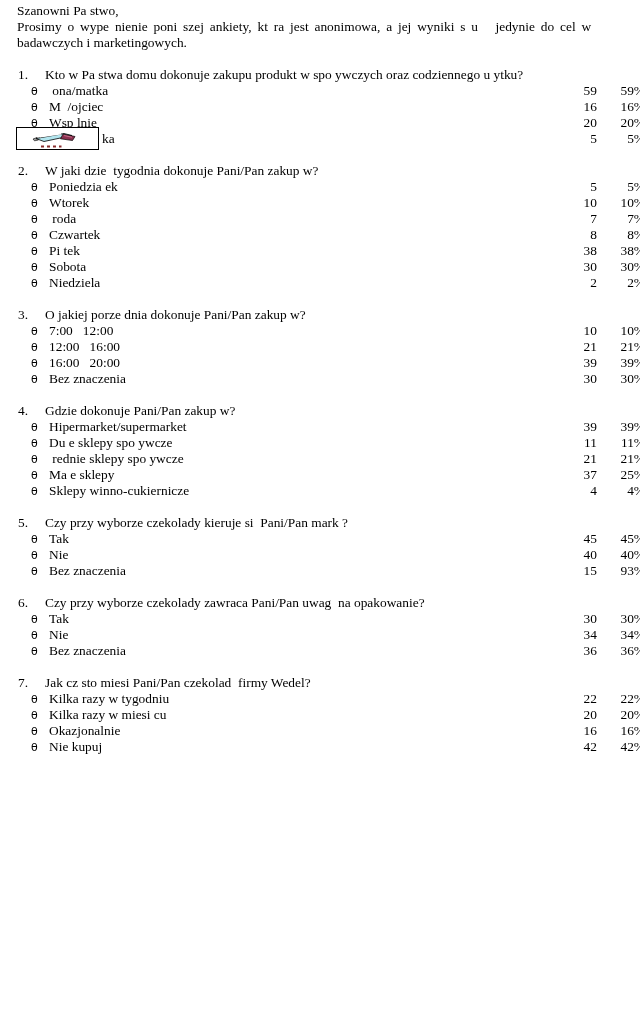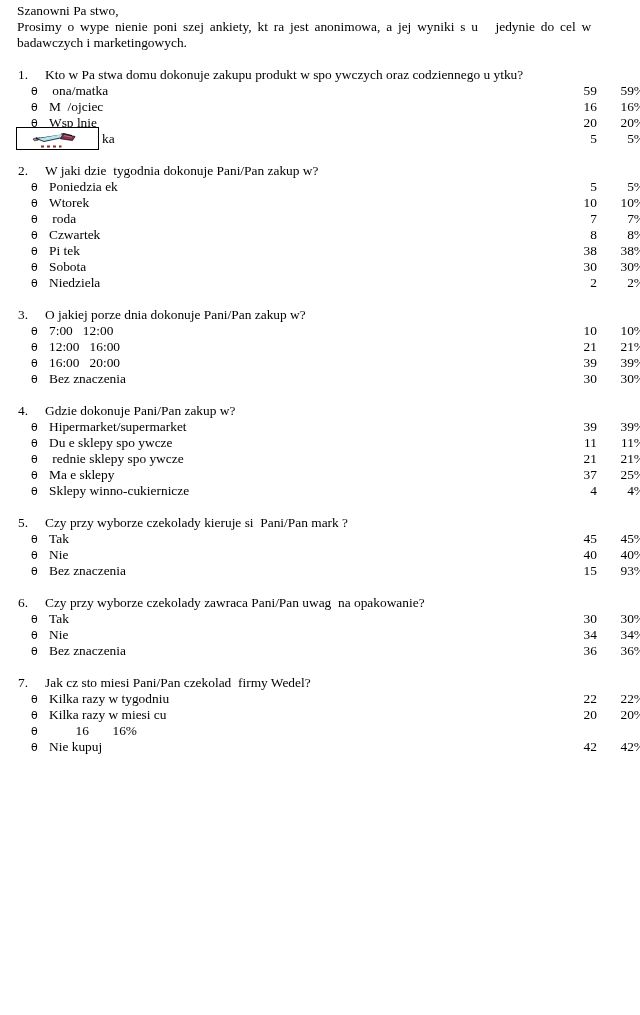--- a/index.html
+++ b/index.html
@@ -358,20 +358,21 @@
 
   <div class="row opt">
     <span class="bullet">θ</span>
     <span class="opt-label">Kilka razy w miesi cu</span>
     <span class="count">20</span>
     <span class="pct">20%</span>
   </div>
 
   <div class="row opt">
     <span class="bullet">θ</span>
+    <span class="opt-label">Okazjonalnie</span>
     <span class="count">16</span>
     <span class="pct">16%</span>
   </div>
 
   <div class="row opt">
     <span class="bullet">θ</span>
     <span class="opt-label">Nie kupuj</span>
     <span class="count">42</span>
     <span class="pct">42%</span>
   </div>

